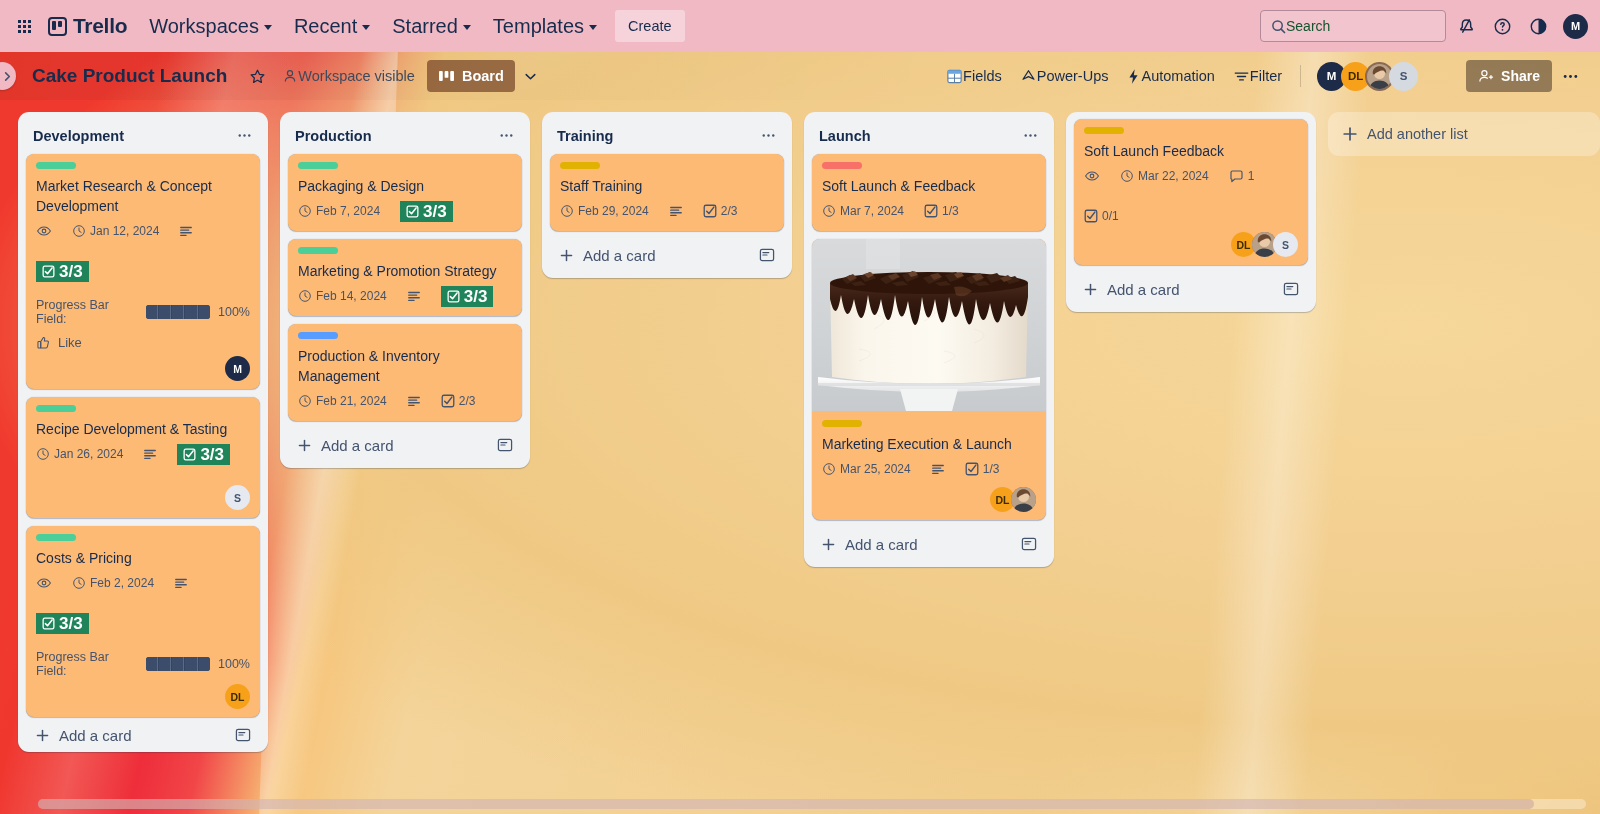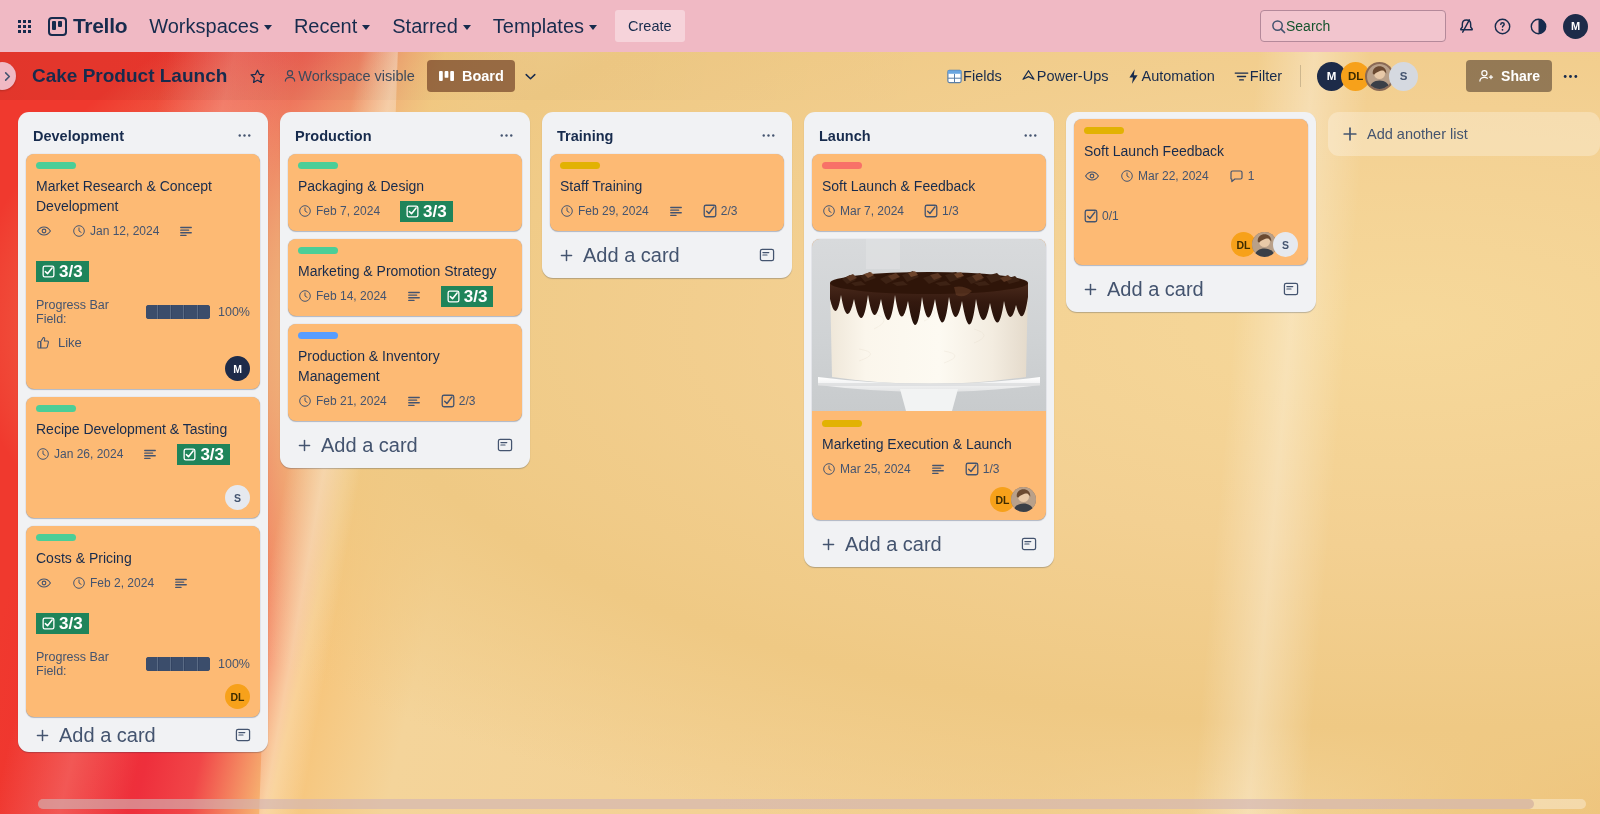--- a/index.html
+++ b/index.html
@@ -210,21 +210,21 @@
     width: 25px; height: 25px; border-radius: 50%;
     display: flex; align-items: center; justify-content: center;
     font-size: 10.5px; font-weight: bold; color: #fff; margin-left: -4px;
     overflow: hidden; position: relative;
   }
   .members .av:first-child { margin-left: 0; }
   .cover { width: calc(100% + 20px); margin-left: -10px; height: 172px; display: block; }
   .add-card-row {
     display: flex; align-items: center; gap: 9px;
     height: 36px; margin: 6px 3px 0 3px; padding: 0 9px;
-    border-radius: 8px; color: #44546f; font-size: 20px; cursor: pointer;
+    border-radius: 8px; color: #44546f; font-size: 15px; cursor: pointer;
   }
   .add-card-row .tmpl { margin-left: auto; display: flex; align-items: center; }
   .add-list {
     width: 272px; flex: none; height: 44px;
     background: rgba(255,255,255,0.28);
     border-radius: 11px;
     display: flex; align-items: center; gap: 9px;
     padding: 0 14px; color: #44546f; font-size: 14.5px; cursor: pointer;
   }
 

